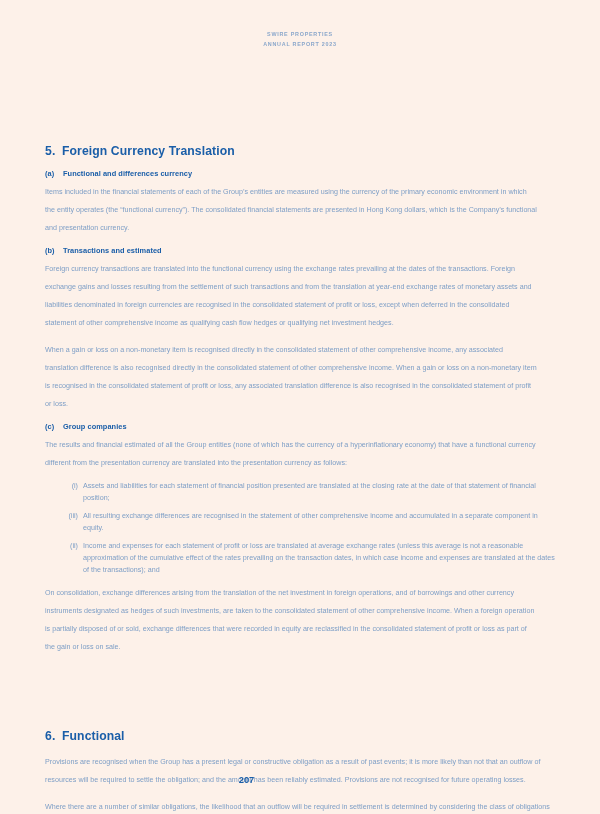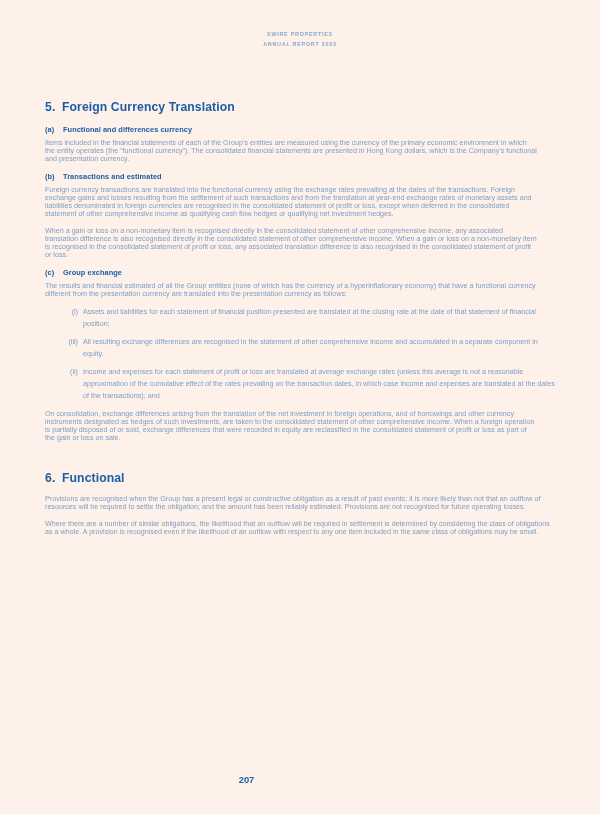--- a/index.html
+++ b/index.html
@@ -51,21 +51,21 @@
     color: #1a5ea8;
     font-weight: bold;
     font-size: 12.2px;
     letter-spacing: 0.1px;
     margin: 0 0 11px 0;
   }
   .section-head .num {
     width: 17px;
     flex: 0 0 17px;
   }
-  .section-head .txt { flex: 1; }
+  .section-head .txt { flex: 1; margin-top: 44px; }
 
   .sec6 { margin-top: 29px; margin-bottom: 10px; }
 
   
   .sub-head {
     display: flex;
     align-items: baseline;
     color: #1a5ea8;
     font-weight: bold;
     font-size: 7.4px;
@@ -75,21 +75,21 @@
   .sub-head .lbl {
     width: 18px;
     flex: 0 0 18px;
   }
   .sub-head .txt { flex: 1; }
 
   
   p.body {
     margin: 0 0 9px 0;
     font-size: 7.15px;
-    line-height: 8px;
+    line-height: 18px;
     color: #7d9ec6;
     text-align: left;
     letter-spacing: 0.005px;
   }
   .indent { margin-left: 18px; width: 492px; }
   .indent-last { margin-bottom: 12px; }
   .full { width: 510px; }
 
   
   .roman-list { margin: 0 0 8px 0; padding: 0; }
@@ -147,21 +147,21 @@
 
     <h3 class="sub-head">
       <span class="lbl">(b)</span>
       <span class="txt">Transactions and estimated</span>
     </h3>
     <p class="body indent">Foreign currency transactions are translated into the functional currency using the exchange rates prevailing at the dates of the transactions. Foreign exchange gains and losses resulting from the settlement of such transactions and from the translation at year-end exchange rates of monetary assets and liabilities denominated in foreign currencies are recognised in the consolidated statement of profit or loss, except when deferred in the consolidated statement of other comprehensive income as qualifying cash flow hedges or qualifying net investment hedges.</p>
     <p class="body indent indent-last">When a gain or loss on a non-monetary item is recognised directly in the consolidated statement of other comprehensive income, any associated translation difference is also recognised directly in the consolidated statement of other comprehensive income. When a gain or loss on a non-monetary item is recognised in the consolidated statement of profit or loss, any associated translation difference is also recognised in the consolidated statement of profit or loss.</p>
 
     <h3 class="sub-head">
       <span class="lbl">(c)</span>
-      <span class="txt">Group exchange</span>
+      <span class="txt">Group companies</span>
     </h3>
     <p class="body indent">The results and financial estimated of all the Group entities (none of which has the currency of a hyperinflationary economy) that have a functional currency different from the presentation currency are translated into the presentation currency as follows:</p>
 
     <div class="roman-list roman-indent">
       <div class="roman-item">
         <span class="rn">(i)</span>
         <span class="rtxt">Assets and liabilities for each statement of financial position presented are translated at the closing rate at the date of that statement of financial position;</span>
       </div>
       <div class="roman-item">
         <span class="rn">(iii)</span>

